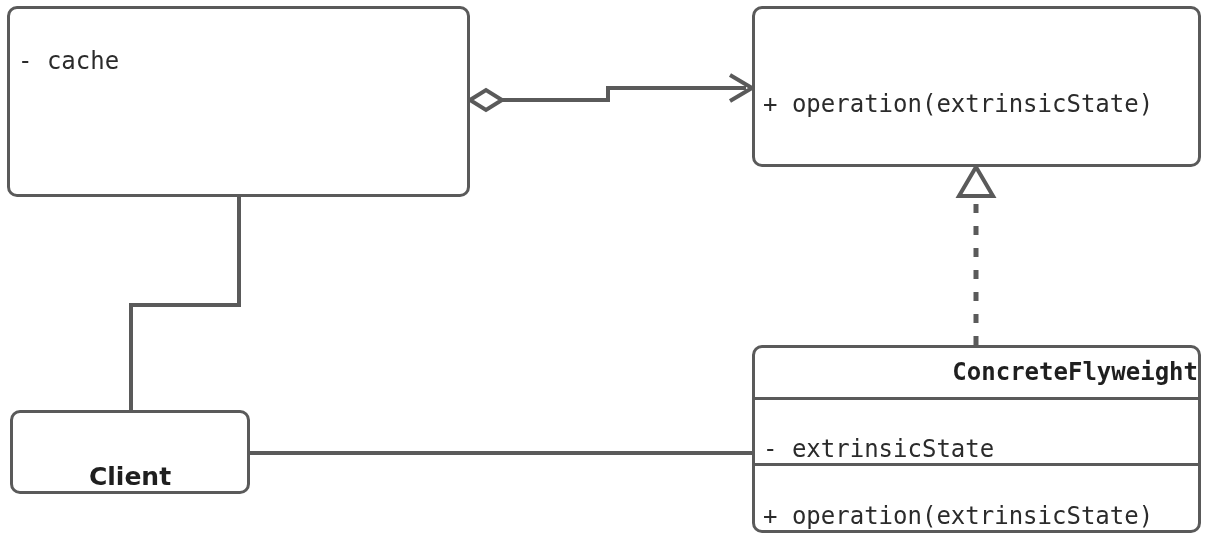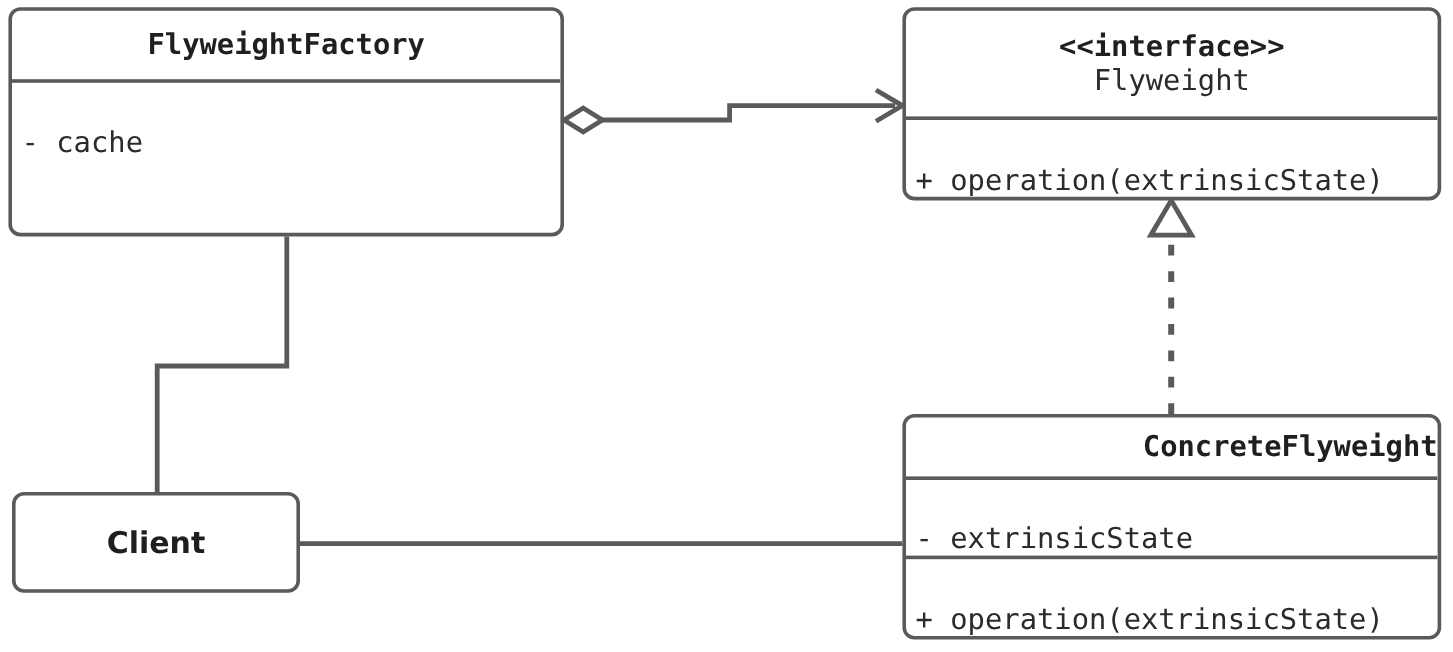--- a/index.html
+++ b/index.html
@@ -89,21 +89,21 @@
 
   #box-concreteflyweight {
     left: 752px; top: 345px; width: 449px; height: 188px;
   }
   #box-concreteflyweight .c-title   { height: 59px; align-items: flex-end; }
   #box-concreteflyweight .c-attrs   { height: 66px; }
   #box-concreteflyweight .c-methods { flex: 1 1 auto; }
 
   #box-client {
     left: 10px; top: 410px; width: 240px; height: 84px;
-    justify-content: center;
+    justify-content: flex-end;
   }
 
   #connector-layer {
     position: absolute;
     left: 0; top: 0;
     width: 1211px; height: 543px;
     z-index: 1;
     pointer-events: none;
   }
 </style>
@@ -128,33 +128,26 @@
     <g>
       <path d="M 239 197 L 239 305 L 131 305 L 131 410" fill="none" stroke="#5a5a5a" stroke-width="4" stroke-linecap="butt" stroke-linejoin="miter"></path>
     </g>
 
     <g>
       <path d="M 250 453 L 752 453" fill="none" stroke="#5a5a5a" stroke-width="4" stroke-linecap="butt"></path>
     </g>
   </svg>
 
   <div class="uml-class" id="box-flyweightfactory">
-    <div class="compartment c-title">
-      <div class="class-title">FlyweightFactory</div>
-    </div>
     <div class="compartment c-attrs">
       <div class="member">- cache</div>
     </div>
   </div>
 
   <div class="uml-class" id="box-flyweight">
-    <div class="compartment c-title">
-      <div class="class-title">&lt;&lt;interface&gt;&gt;</div>
-      <div class="class-subtitle">Flyweight</div>
-    </div>
     <div class="compartment c-methods">
       <div class="member">+ operation(extrinsicState)</div>
     </div>
   </div>
 
   <div class="uml-class" id="box-concreteflyweight">
     <div class="compartment c-title">
       <div class="class-title">ConcreteFlyweight</div>
     </div>
     <div class="compartment c-attrs">

